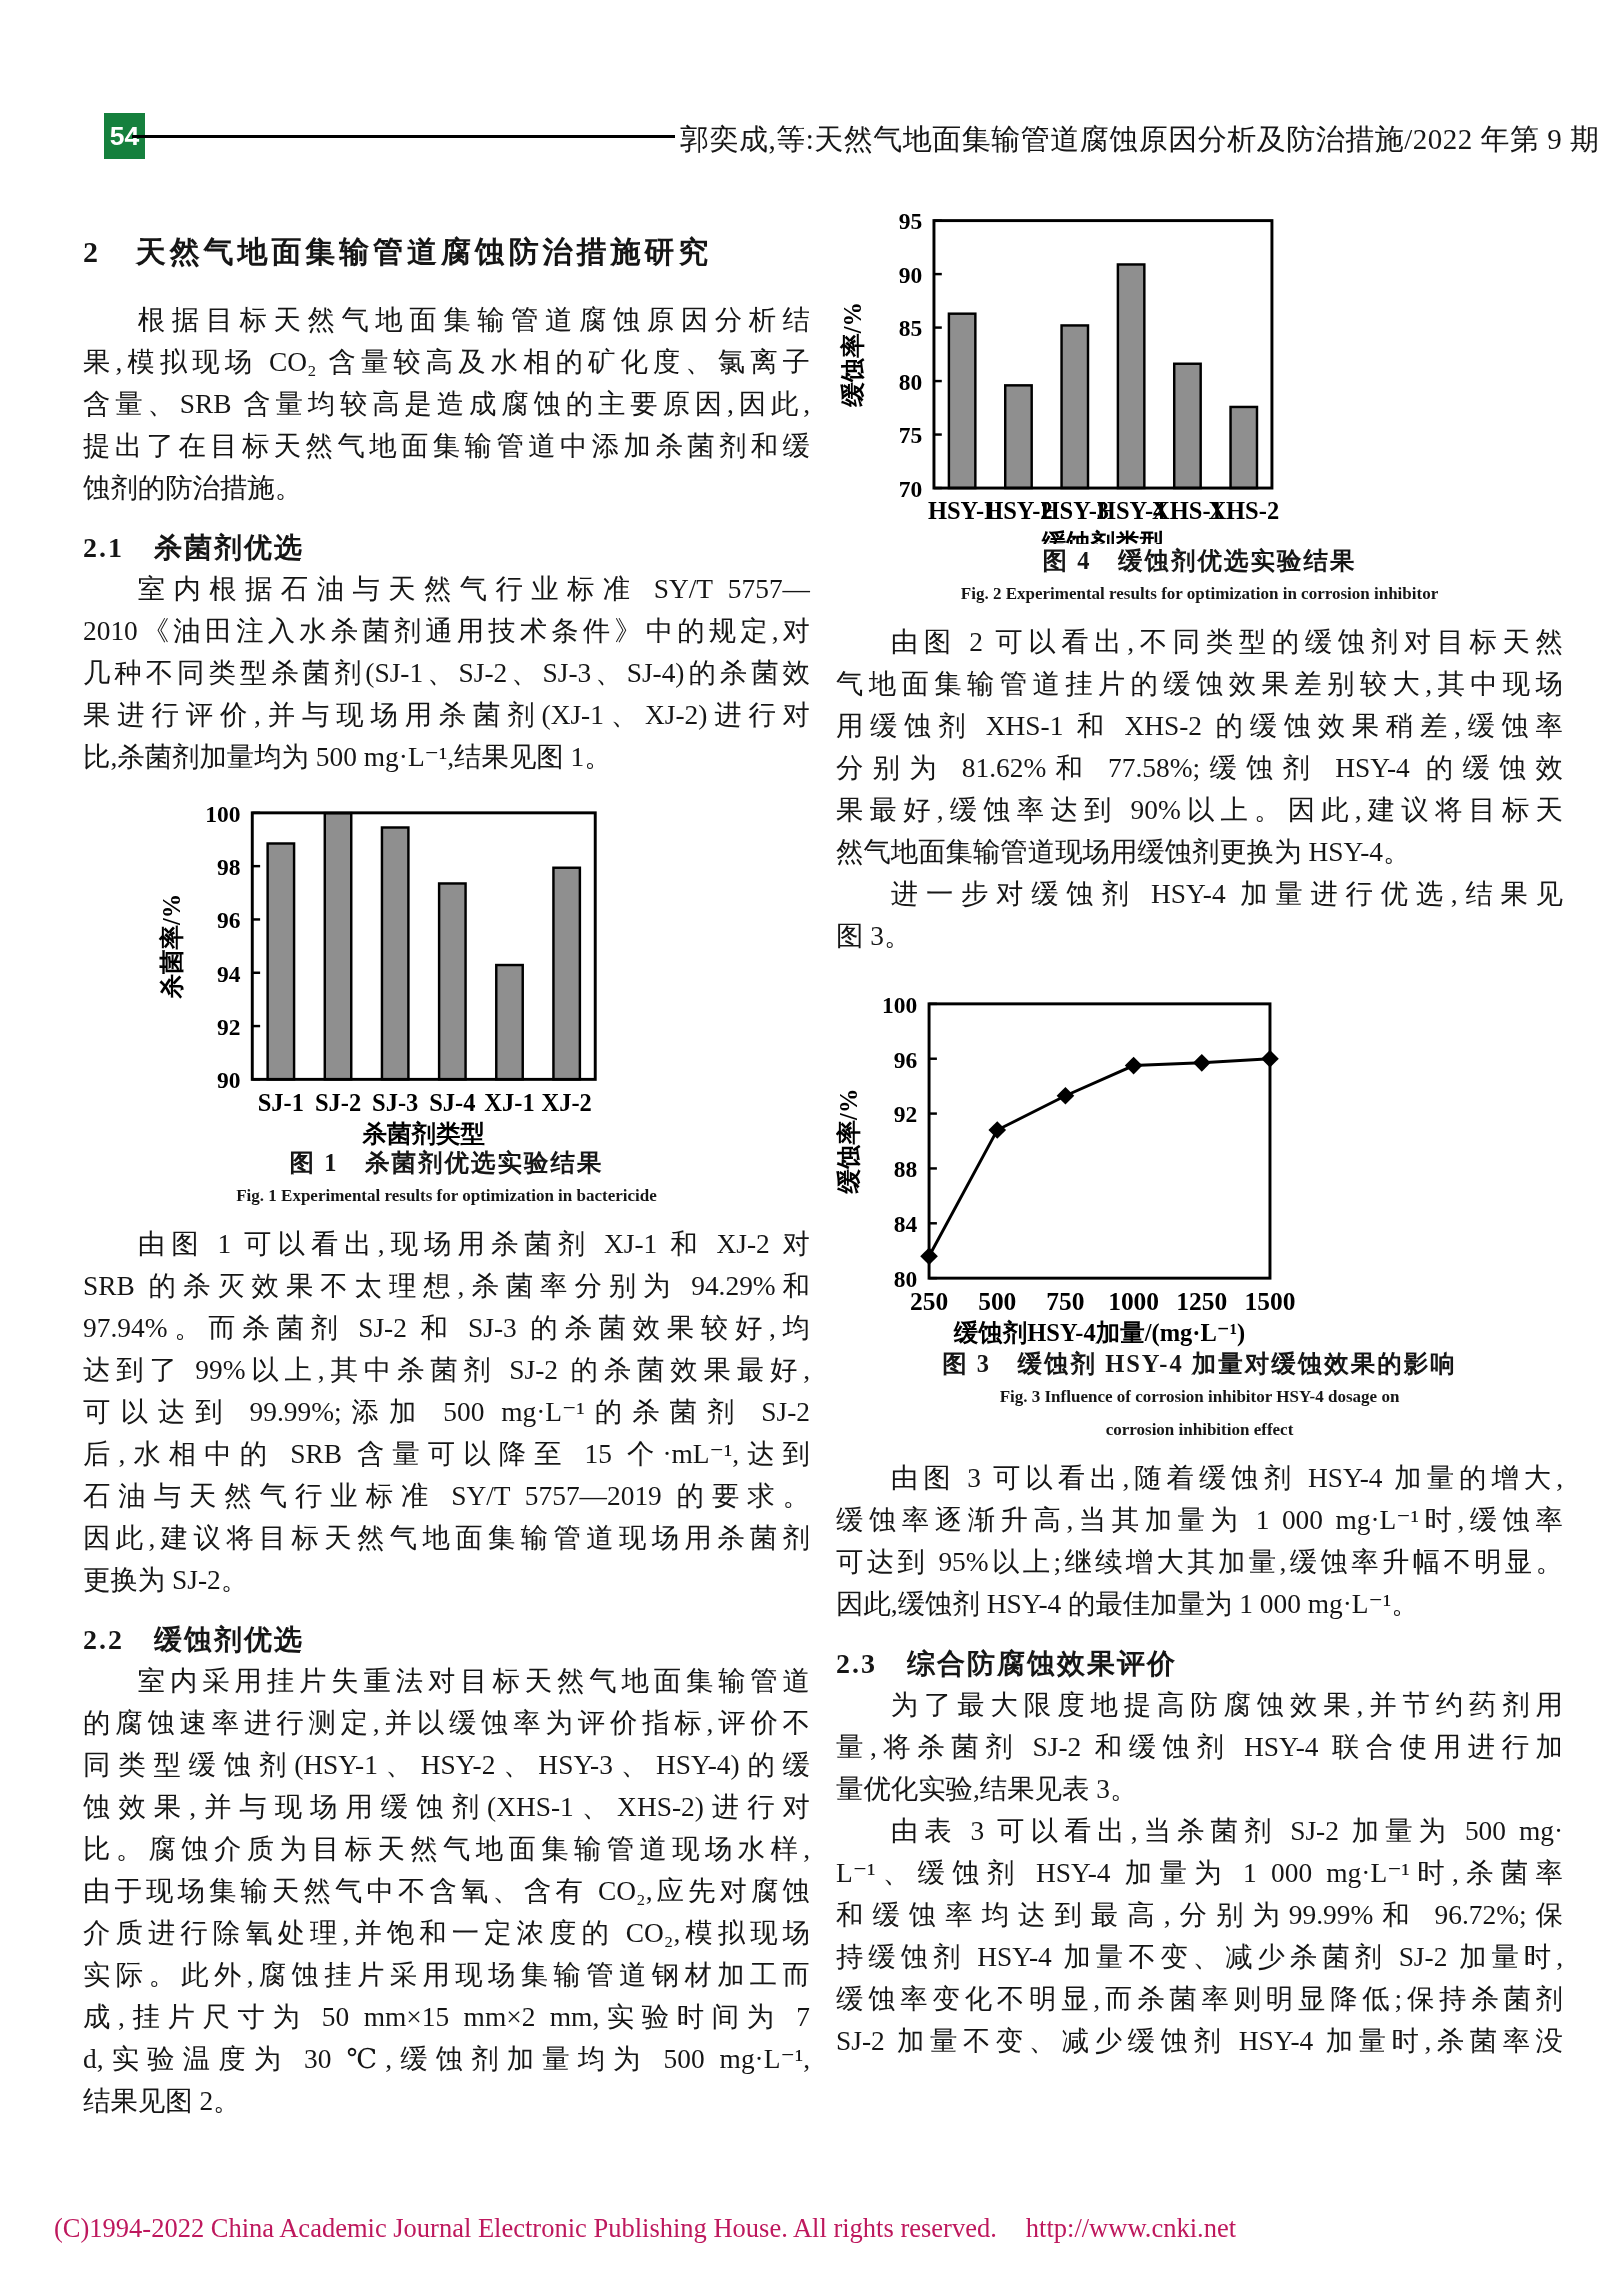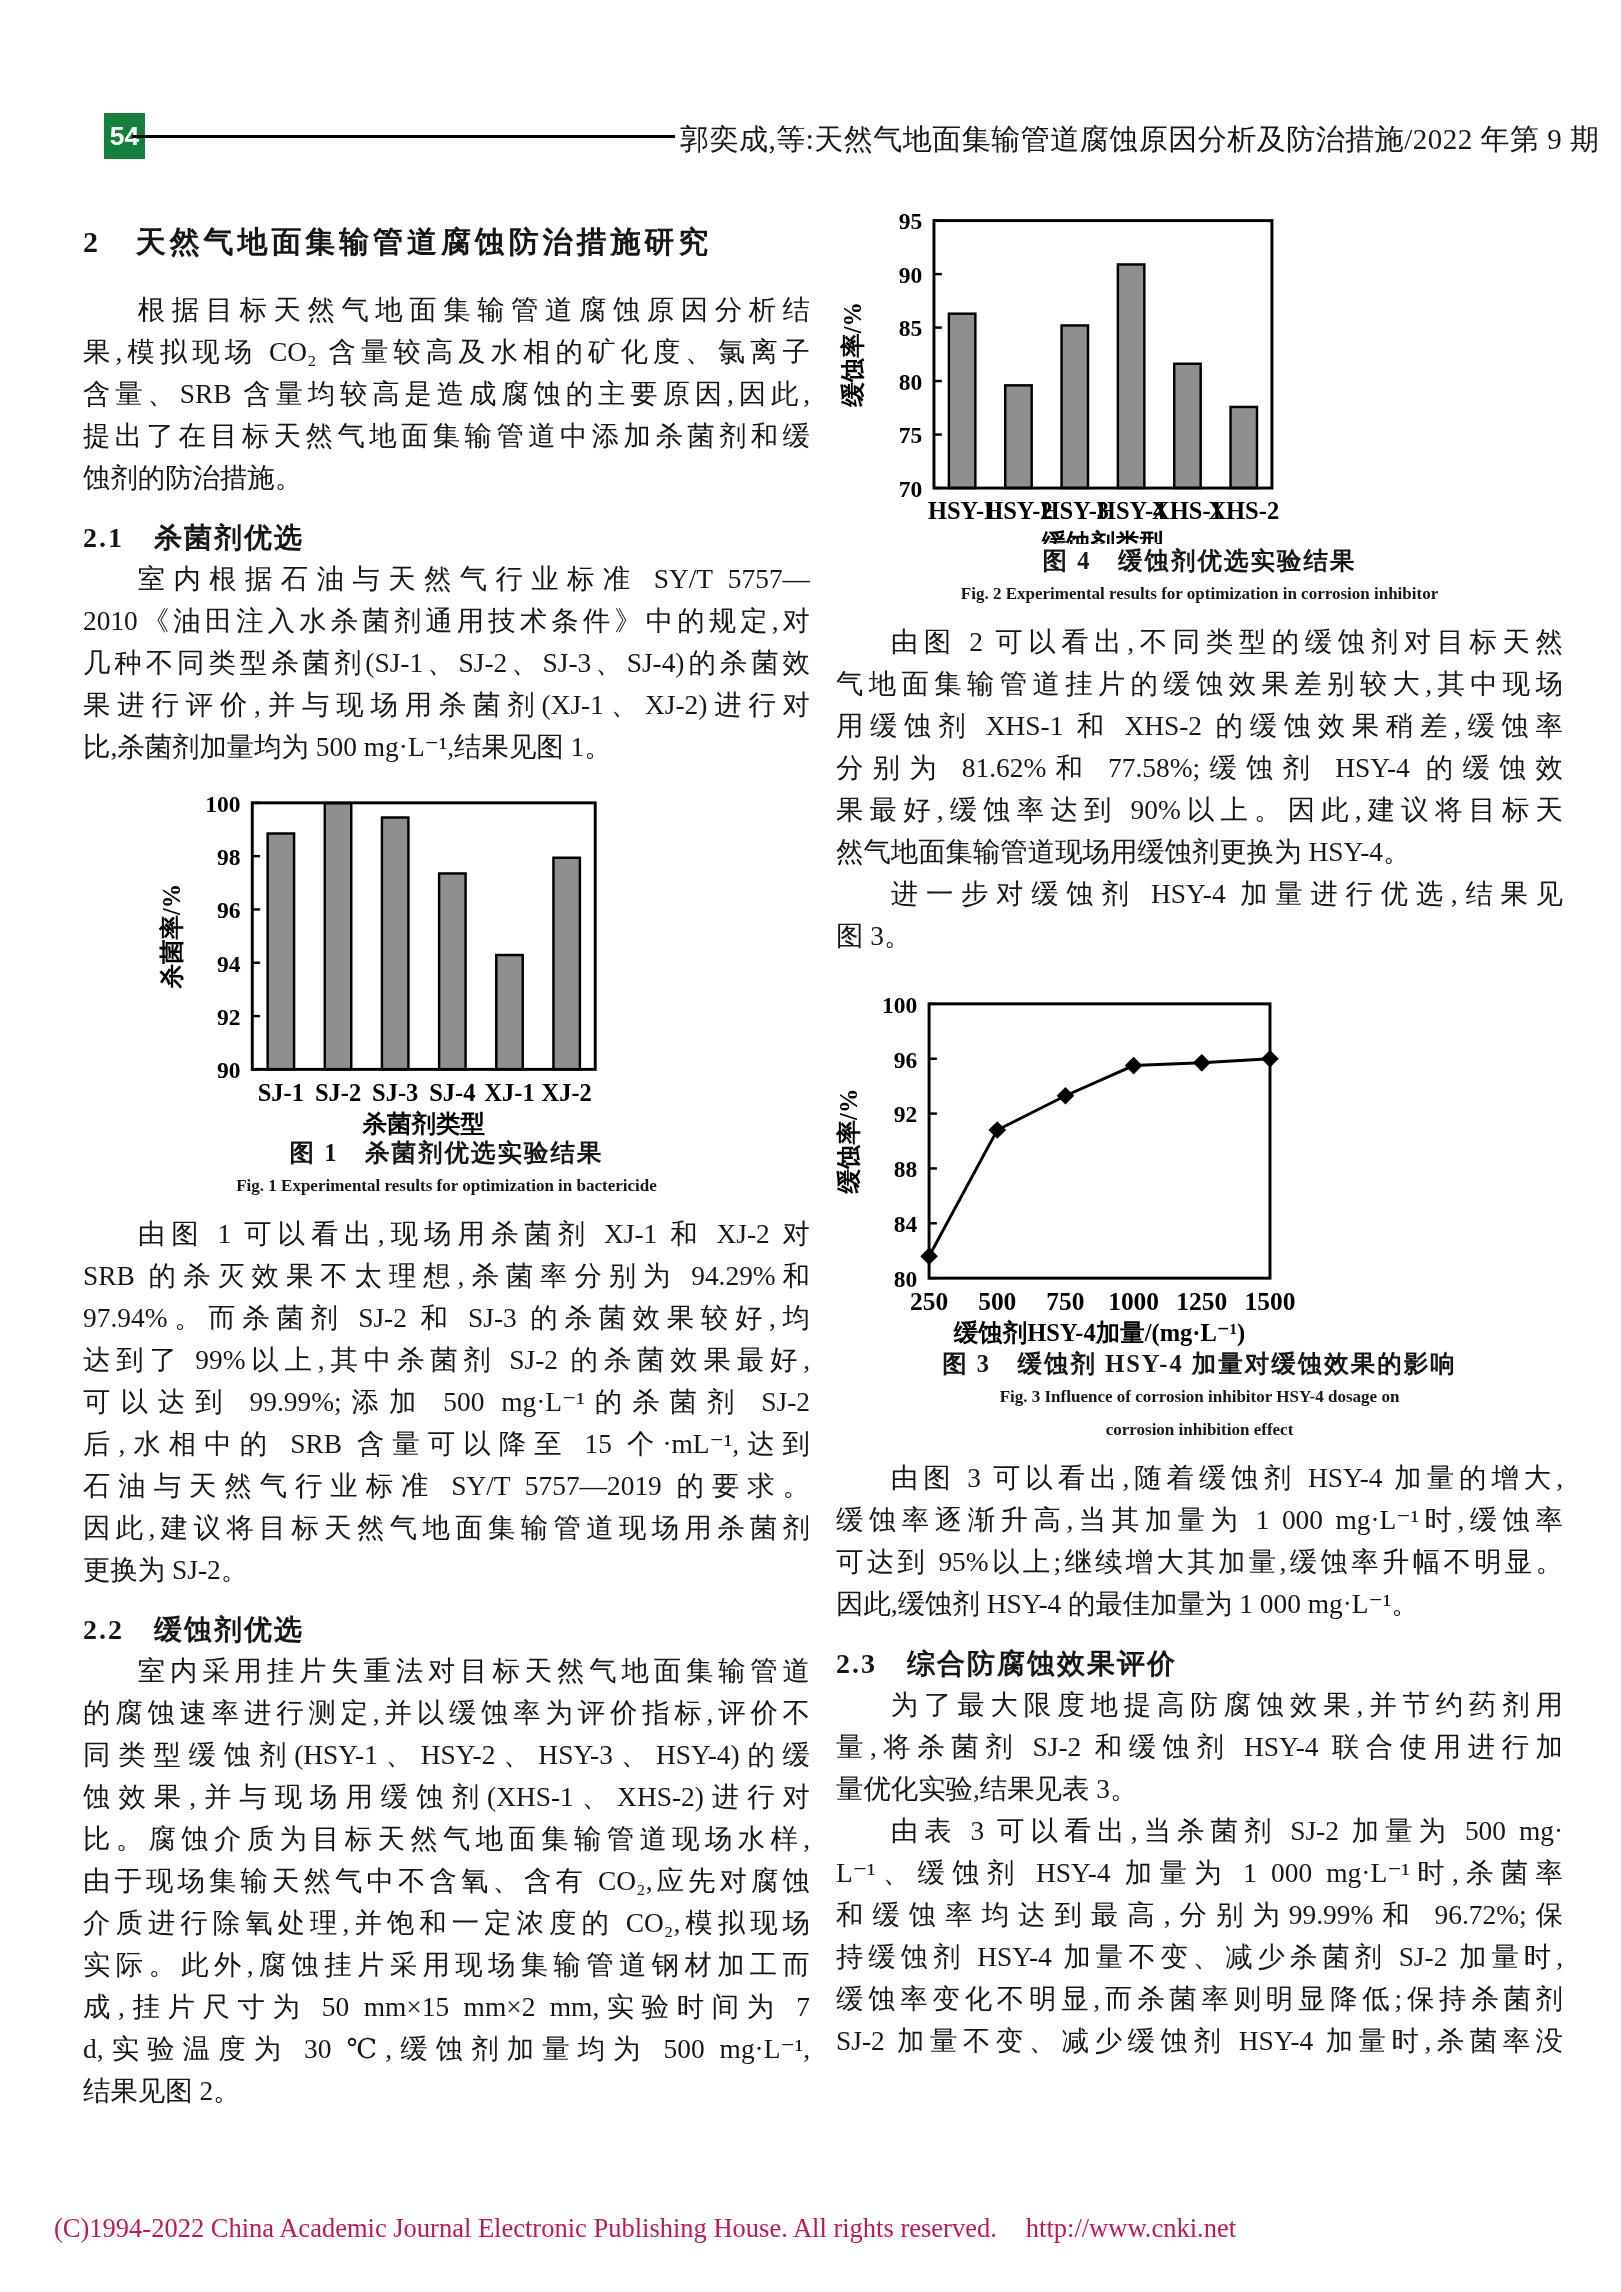--- a/index.html
+++ b/index.html
@@ -14,21 +14,21 @@
     color:#fff;display:flex;align-items:center;justify-content:center;
     font:bold 26.5px "Liberation Sans","DejaVu Sans",sans-serif;
   }
   .header-rule{position:absolute;left:132px;top:135px;width:543px;height:2.9px;background:#000;}
   .header-title{
     position:absolute;left:680px;top:120px;white-space:nowrap;
     font-size:29px;font-weight:normal;letter-spacing:0.5px;
   }
   
   .col{position:absolute;width:727px;font-size:27.4px;line-height:42px;}
-  .col-left{left:83px;top:220px;}
+  .col-left{left:83px;top:230px;}
   .col-right{left:836px;top:196px;}
   .line{text-align:justify;text-align-last:justify;}
   .line.end{text-align-last:left;}
   .line.indent{text-indent:2em;}
   .h1{font-size:30px;font-weight:bold;line-height:43px;margin-bottom:25.5px;letter-spacing:3.9px;}
   .h2{font-size:28px;font-weight:bold;line-height:41px;margin-top:18px;letter-spacing:2px;}
   .para{margin:0;}
   .figure{margin-top:27.4px;}
   .col-left .figure{margin-left:35px;}
   .col-right .figure:first-child{margin-top:0;}

